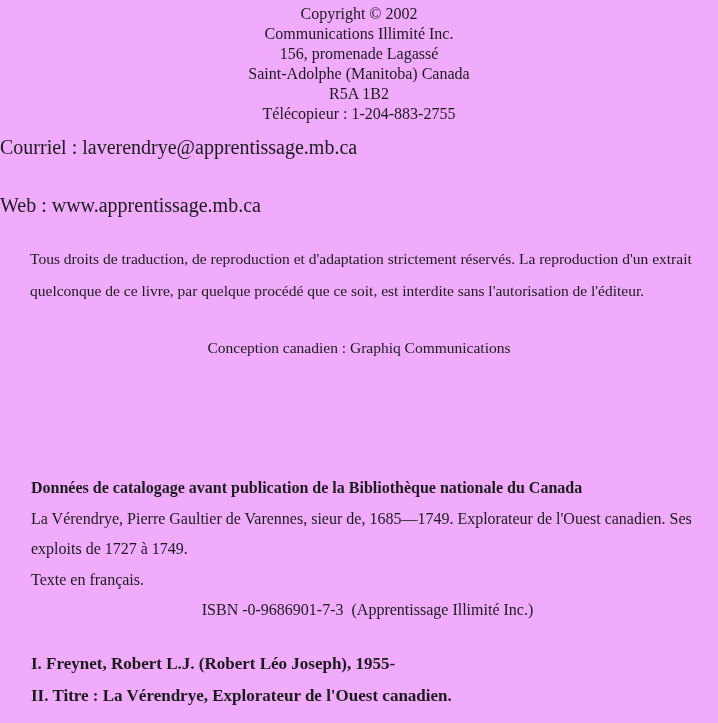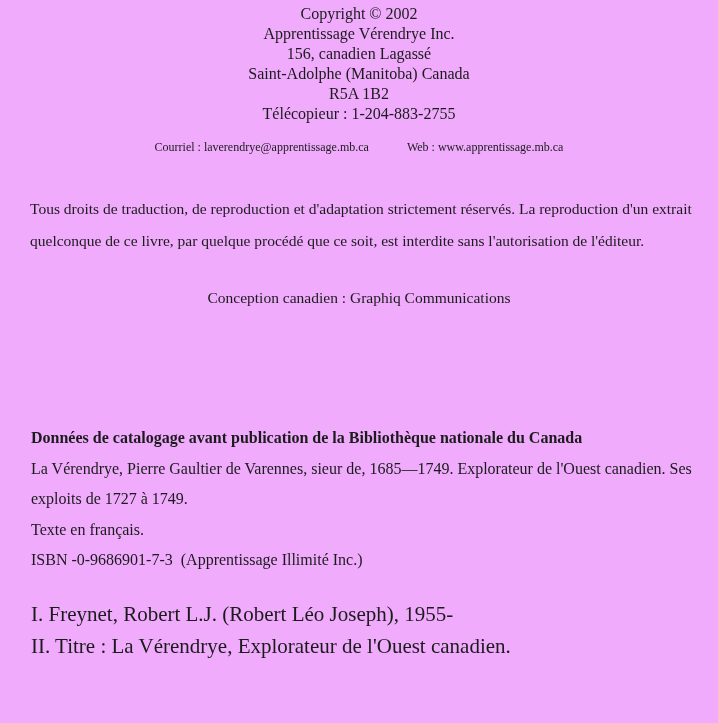--- a/index.html
+++ b/index.html
@@ -20,62 +20,65 @@
     padding-top: 4px;
     text-align: center;
     font-size: 16px;
     line-height: 20px;
   }
   .contact-line {
     margin-top: 13px;
     display: flex;
     justify-content: center;
     gap: 38px;
-    font-size: 12px;
+    font-size: 20px;
     line-height: 20px;
+    flex-direction: column;
   }
   .rights {
-    margin: 36px 14px 0 30px;
+    margin: 28px 14px 0 30px;
     font-size: 15.5px;
     line-height: 32px;
     text-align: left;
   }
   .credits {
     margin-top: 25px;
     text-align: center;
     font-size: 15.5px;
     line-height: 31px;
   }
   .cataloging {
     margin: 110px 14px 0 31px;
     font-size: 16px;
     line-height: 30.5px;
   }
   .cataloging .heading {
     font-weight: bold;
   }
   .pre {
     white-space: pre-wrap;
+    text-align: center;
   }
   .index {
     margin: 22px 14px 0 31px;
-    font-size: 21px;
+    font-size: 17px;
     line-height: 32px;
+    font-weight: bold;
   }
   p { margin: 0; }
 </style>
 </head>
 <body>
 
 <div class="page">
 
   <div class="publisher-block">
     <div>Copyright © 2002</div>
-    <div>Apprentissage Vérendrye Inc.</div>
-    <div>156, canadien Lagassé</div>
+    <div>Communications Illimité Inc.</div>
+    <div>156, promenade Lagassé</div>
     <div>Saint-Adolphe (Manitoba) Canada</div>
     <div>R5A 1B2</div>
     <div>Télécopieur : 1-204-883-2755</div>
   </div>
 
   <div class="contact-line">
     <span>Courriel : laverendrye@apprentissage.mb.ca</span>
     <span>Web : www.apprentissage.mb.ca</span>
   </div>
 

